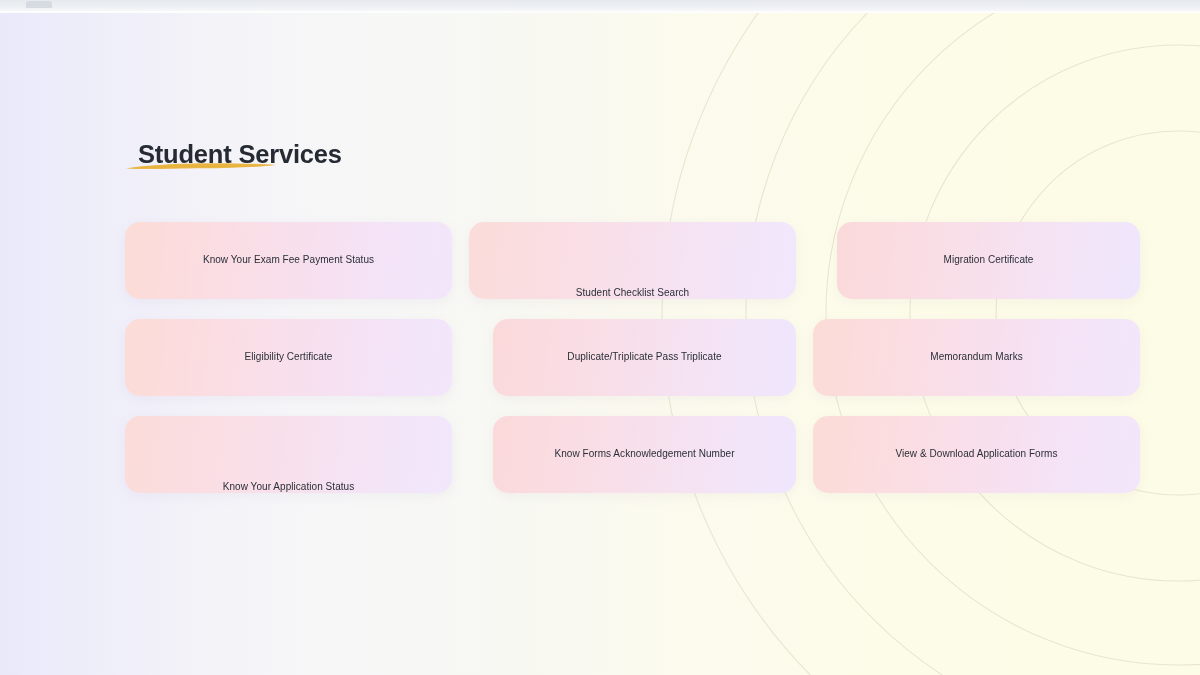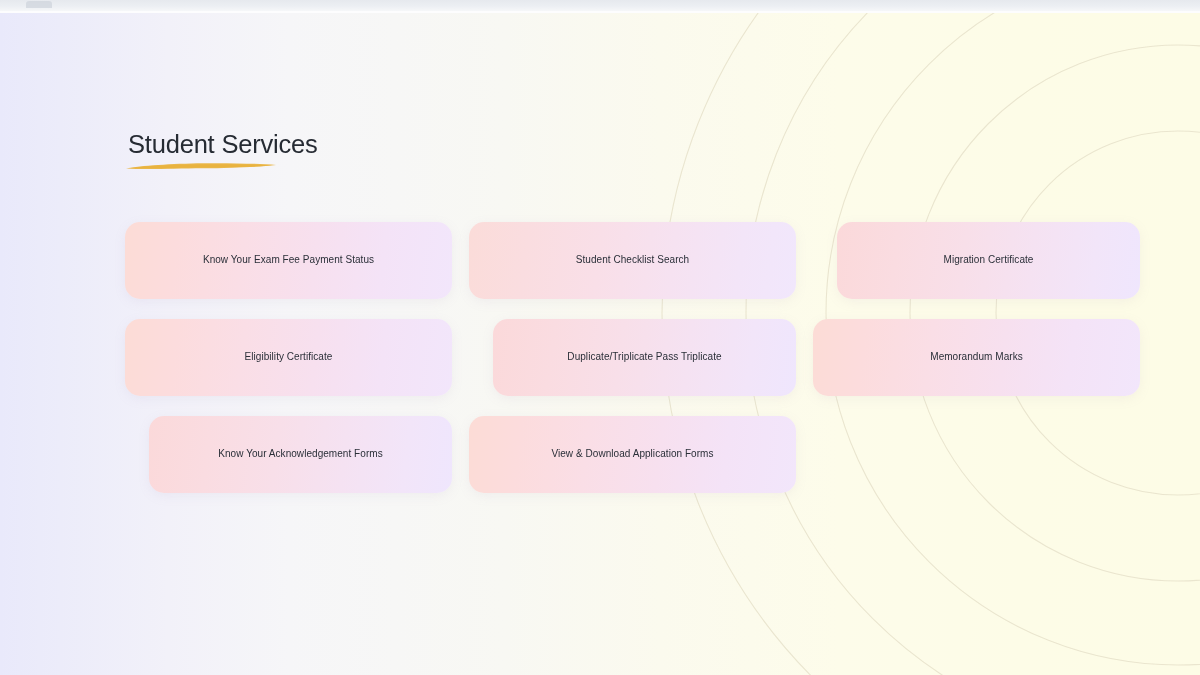--- a/index.html
+++ b/index.html
@@ -88,23 +88,23 @@
   }
 
   
   .heading-wrap {
     position: absolute;
     left: 124px;
     top: 112px;
     width: 620px;
   }
   .heading-title {
-    margin: 4px;
+    margin: 14px;
     font-size: 25.5px;
-    font-weight: 400;
+    font-weight: 700;
     letter-spacing: -0.2px;
     color: #262b33;
     line-height: 1.2;
     font-family: "Liberation Sans", sans-serif;
   }
   .heading-underline {
     position: absolute;
     left: 1px;
     top: 36px;
     width: 152px;
@@ -130,20 +130,21 @@
     background: linear-gradient(97deg, #fcdcd6 0%, #fcdcdd 16%, #fadee6 36%, #f7e0ef 58%, #f4e3f7 78%, #f2e6fb 100%);
     box-shadow: 0 3px 12px rgba(170,150,190,0.10);
     display: flex;
     align-items: center;
     cursor: pointer;
     overflow: hidden;
   }
   
   .service-card.col-2 {
     background: linear-gradient(97deg, #fbdcd9 0%, #fadde0 18%, #f9dfe8 40%, #f6e2f1 62%, #f3e5f8 82%, #f1e7fc 100%);
+    align-items: flex-end;
   }
   .service-card.col-3 {
     background: linear-gradient(97deg, #fbd9da 0%, #fadce1 20%, #f8dfe9 42%, #f5e2f2 64%, #f2e5f9 84%, #efe6fd 100%);
     margin-left: 24px;
   }
 
   .service-card-label {
     position: relative;
     z-index: 2;
     width: 100%;
@@ -207,22 +208,25 @@
       <div class="service-card col-1">
         <span class="service-card-label">Eligibility Certificate</span>
       </div>
       <div class="service-card col-3">
         <span class="service-card-label">Duplicate/Triplicate Pass Triplicate</span>
       </div>
 
       <div class="service-card col-1">
         <span class="service-card-label">Memorandum Marks</span>
       </div>
+      <div class="service-card col-2">
+        <span class="service-card-label">Know Your Application Status</span>
+      </div>
       <div class="service-card col-3">
-        <span class="service-card-label">Know Your Acknowledgement Forms</span>
+        <span class="service-card-label">Know Forms Acknowledgement Number</span>
       </div>
 
       <div class="service-card col-1">
         <span class="service-card-label">View &amp; Download Application Forms</span>
       </div>
 
     </div>
   </div>
 </div>
 

